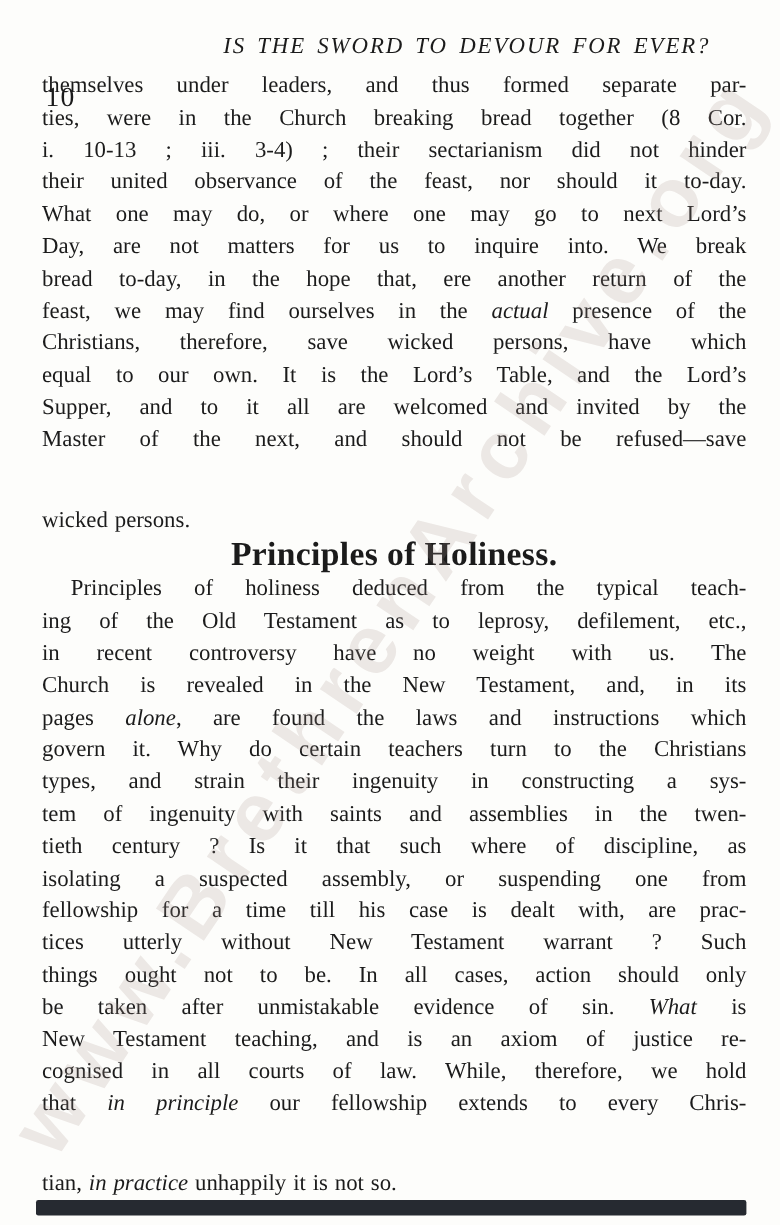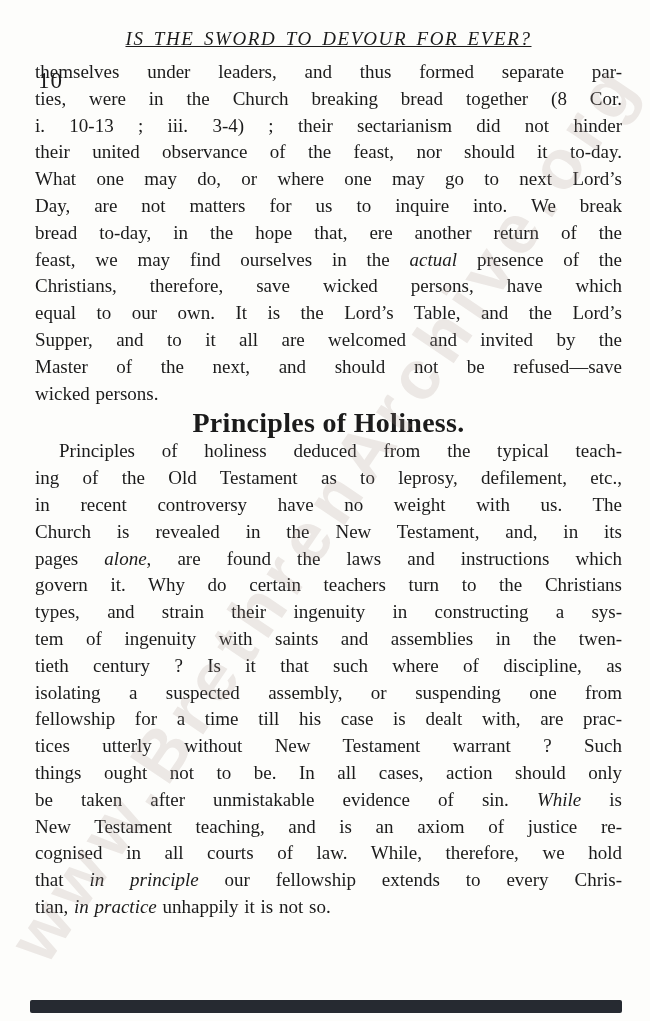--- a/index.html
+++ b/index.html
@@ -22,42 +22,41 @@
     z-index: 2;
   }
   .folio {
     position: absolute; left: 3px; top: 0;
     font-size: 23px; font-weight: normal;
     letter-spacing: 1px;
     margin-top: 41px;
   }
   .running-title {
     position: absolute; left: 30px; right: 30px; top: 1px;
-    text-align: center;
+    text-align: right;
     font-style: italic;
     font-size: 19px;
     letter-spacing: 1.6px;
     word-spacing: 3px;
-    text-decoration: underline;
   }
   .text-block {
     position: absolute;
     top: 59px; left: 35px;
     width: 587px;
     z-index: 1;
   }
   .paragraph { margin: 0; }
   .line {
     font-size: 19px;
     line-height: 26.8px;
     text-align: justify;
     text-align-last: justify;
     word-spacing: 1px;
   }
-  .line.last { text-align-last: left; }
+  .line.last { text-align-last: left; margin-top: 40px; }
   .line.indent { text-indent: 24px; }
   .line em { }
   .section-heading {
     font-size: 28px;
     font-weight: bold;
     text-align: center;
     margin: 2px 0 2px 0;
     line-height: 27px;
     letter-spacing: 0.3px;
   }
@@ -119,21 +118,21 @@
         <div class="line">Church is revealed in the New Testament, and, in its</div>
         <div class="line">pages <em>alone</em>, are found the laws and instructions which</div>
         <div class="line">govern it.  Why do certain teachers turn to the Christians</div>
         <div class="line">types, and strain their ingenuity in constructing a sys-</div>
         <div class="line">tem of ingenuity with saints and assemblies in the twen-</div>
         <div class="line">tieth century ?  Is it that such where of discipline, as</div>
         <div class="line">isolating a suspected assembly, or suspending one from</div>
         <div class="line">fellowship for a time till his case is dealt with, are prac-</div>
         <div class="line">tices utterly without New Testament warrant ?  Such</div>
         <div class="line">things ought not to be.  In all cases, action should only</div>
-        <div class="line">be taken after unmistakable evidence of sin.  <em>While</em> is</div>
+        <div class="line">be taken after unmistakable evidence of sin.  <em>What</em> is</div>
         <div class="line">New Testament teaching, and is an axiom of justice re-</div>
         <div class="line">cognised in all courts of law.  While, therefore, we hold</div>
         <div class="line">that <em>in principle</em> our fellowship extends to every Chris-</div>
         <div class="line last">tian, <em>in practice</em> unhappily it is not so.</div>
       </div>
   </main>
 
   <div class="bottom-bar"></div>
 
 </div>

